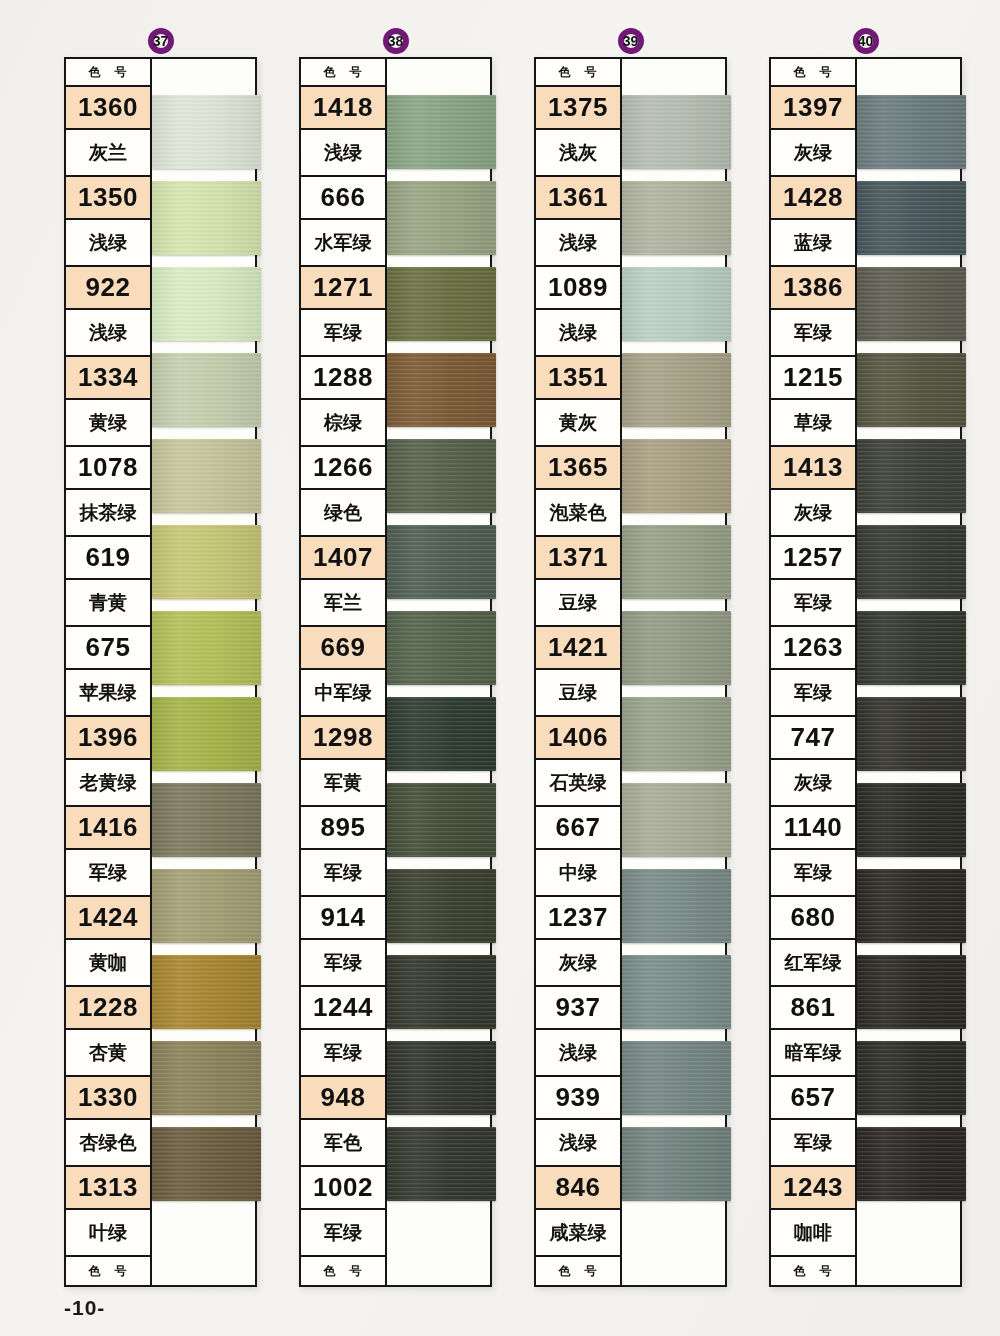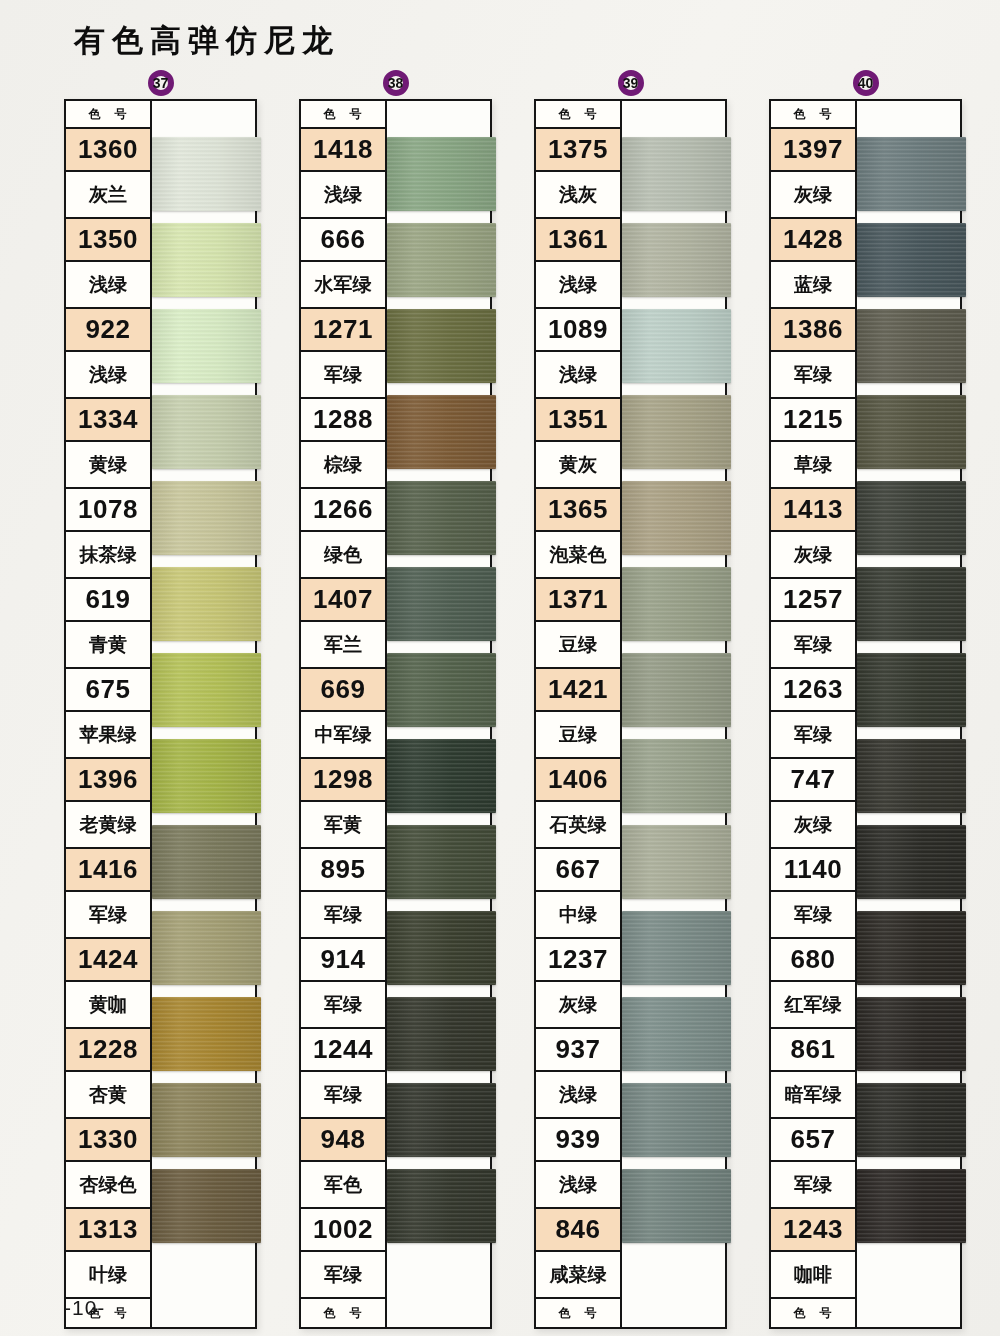--- a/index.html
+++ b/index.html
@@ -64,28 +64,27 @@
     background-image:
       repeating-linear-gradient(180deg,
         rgba(255,255,255,0.10) 0px, rgba(255,255,255,0.10) 1px,
         rgba(0,0,0,0.06) 2px, rgba(0,0,0,0.00) 3px, rgba(0,0,0,0.00) 4px),
       linear-gradient(90deg,
         rgba(0,0,0,0.07) 0%, rgba(255,255,255,0.06) 25%,
         rgba(0,0,0,0.02) 60%, rgba(0,0,0,0.09) 100%);
   }
   .page-number{
     position:absolute; left:64px; bottom:16px;
-    font-size:21px; font-weight:400; letter-spacing:1px; color:#1a1a1a;
+    font-size:21px; font-weight:700; letter-spacing:1px; color:#1a1a1a;
   }
 </style>
 </head>
 <body>
 
 <div class="header-row">
-  <div class="page-title">有色高弹仿尼龙</div>
 </div>
 
 <div class="columns">
     <div class="col">
       <div class="badge">37</div>
       <div class="card">
         <div class="labels">
           <div class="cell head">色　号</div>
           <div class="cell code hl">1360</div>
           <div class="cell name">灰兰</div>

